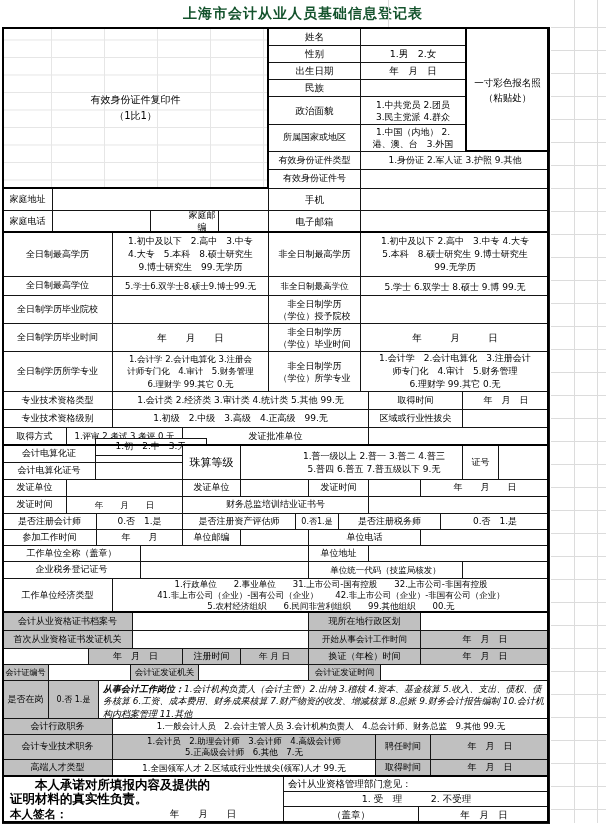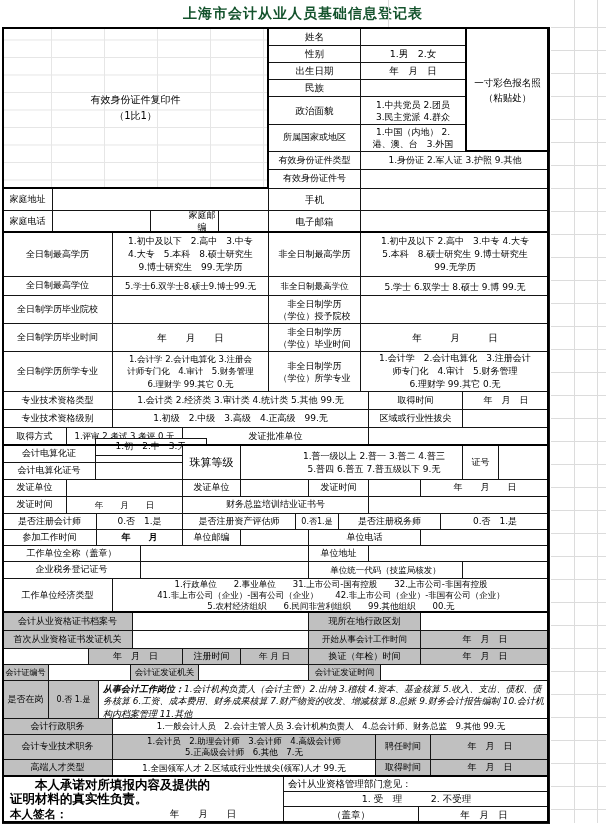--- a/index.html
+++ b/index.html
@@ -135,21 +135,21 @@
       <div class="cell" style="left: 66px; top: 496px; width: 117px; height: 18px; font-size: 8.5px;">年　　月　　日</div>
       <div class="cell" style="left: 182px; top: 496px; width: 187px; height: 18px; font-size: 9px;">财务总监培训结业证书号</div>
       <div class="cell" style="left: 368px; top: 496px; width: 182px; height: 18px;"></div>
       <div class="cell" style="left: 2px; top: 513px; width: 95px; height: 17px; font-size: 9px;">是否注册会计师</div>
       <div class="cell" style="left: 96px; top: 513px; width: 87px; height: 17px; font-size: 9px;">0.否　1.是</div>
       <div class="cell" style="left: 182px; top: 513px; width: 114px; height: 17px; font-size: 9px;">是否注册资产评估师</div>
       <div class="cell" style="left: 295px; top: 513px; width: 44px; height: 17px; font-size: 8px;">0.否1.是</div>
       <div class="cell" style="left: 338px; top: 513px; width: 103px; height: 17px; font-size: 9px;">是否注册税务师</div>
       <div class="cell" style="left: 440px; top: 513px; width: 110px; height: 17px; font-size: 9px;">0.否　1.是</div>
       <div class="cell" style="left: 2px; top: 529px; width: 95px; height: 17px; font-size: 9px;">参加工作时间</div>
-      <div class="cell" style="left: 96px; top: 529px; width: 87px; height: 17px; font-size: 9px; font-weight: bold;">年　　月</div>
+      <div class="cell" style="left: 96px; top: 529px; width: 87px; height: 17px; font-size: 9px;">年　　月</div>
       <div class="cell" style="left: 182px; top: 529px; width: 59px; height: 17px; font-size: 9px;">单位邮编</div>
       <div class="cell" style="left: 240px; top: 529px; width: 69px; height: 17px;"></div>
       <div class="cell" style="left: 308px; top: 529px; width: 113px; height: 17px; font-size: 9px;">单位电话</div>
       <div class="cell" style="left: 420px; top: 529px; width: 130px; height: 17px;"></div>
       <div class="cell" style="left: 2px; top: 545px; width: 139px; height: 17px; font-size: 9px;">工作单位全称（盖章）</div>
       <div class="cell" style="left: 140px; top: 545px; width: 169px; height: 17px;"></div>
       <div class="cell" style="left: 308px; top: 545px; width: 61px; height: 17px; font-size: 9px;">单位地址</div>
       <div class="cell" style="left: 368px; top: 545px; width: 182px; height: 17px;"></div>
       <div class="cell" style="left: 2px; top: 561px; width: 139px; height: 18px; font-size: 9px;">企业税务登记证号</div>
       <div class="cell" style="left: 140px; top: 561px; width: 169px; height: 18px;"></div>

